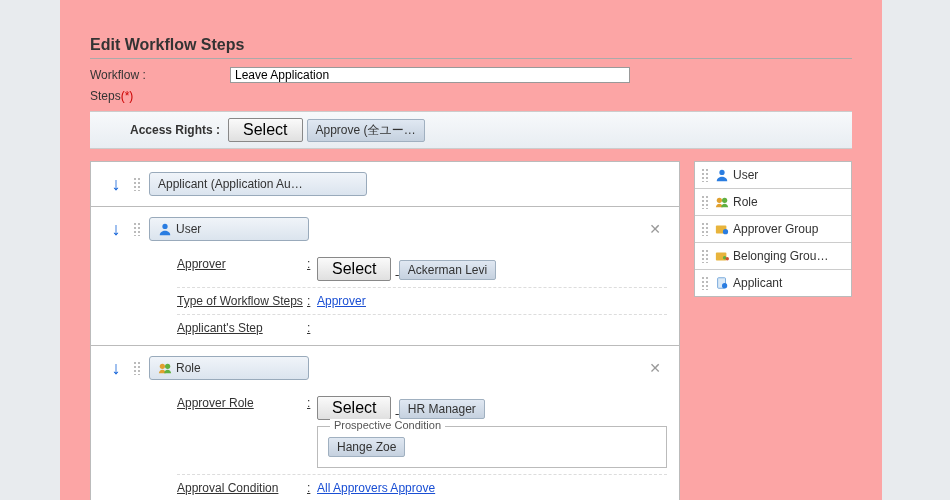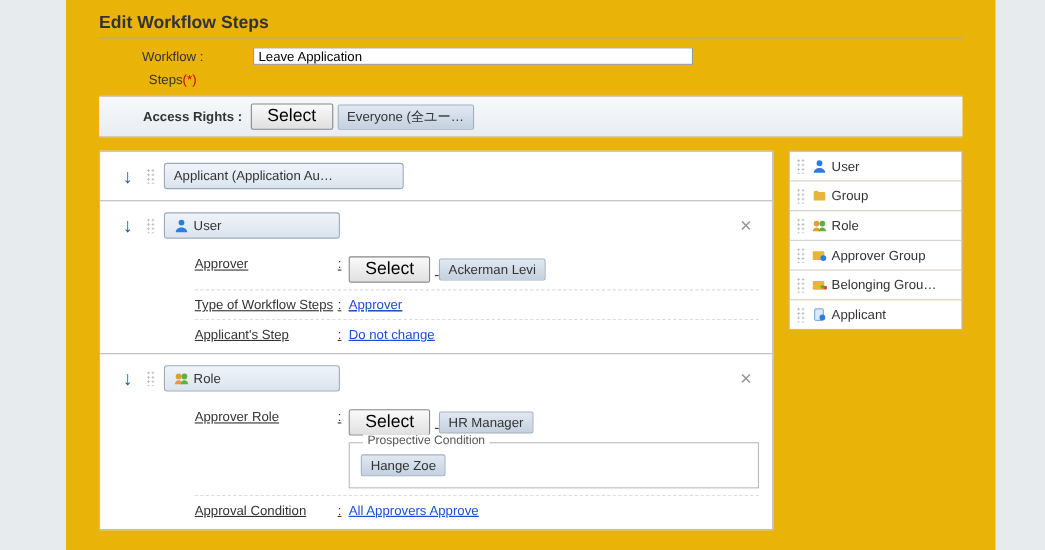--- a/index.html
+++ b/index.html
@@ -1,22 +1,22 @@
 <!DOCTYPE html>
 <html><head>
 <meta charset="utf-8">
 <style>
 * { box-sizing: border-box; margin: 0; padding: 0; }
 body { font-family: Arial, sans-serif; font-size: 12px; background: #e8ebee; color: #333; }
 .page { width: 950px; height: 500px; margin: 0 auto; background: #e8ebee; position: relative; }
-.content { background: #eab308; margin: 0 45px 0 60px; padding: 12px 30px 0 30px; height: 500px; overflow: hidden; }
+.content { background: #fca5a5; margin: 0 68px 0 60px; padding: 36px 30px 0 30px; height: 500px; overflow: hidden; }
 .title { font-size: 16px; font-weight: bold; color: #333; margin-bottom: 4px; }
 .title-rule { border: none; border-top: 1px solid #aaa; margin-bottom: 8px; }
 .field-row { display: flex; align-items: center; margin-bottom: 6px; }
-.field-label { width: 140px; text-align: center; padding-right: 6px; font-size: 12px; }
+.field-label { width: 140px; text-align: left; padding-right: 6px; font-size: 12px; }
 .field-label .req { color: #c00; }
 .text-input { width: 400px; height: 16px; border: 1px solid #999; padding: 1px 4px; font-size: 12px; }
 .access-bar { background: linear-gradient(#f7f9fb, #e8edf2); border-top: 1px solid #ccc; border-bottom: 1px solid #ccc; padding: 6px 10px; margin-top: 8px; display: flex; align-items: center; }
 .access-label { font-size: 12px; font-weight: bold; margin-right: 8px; margin-left: 30px; }
 .btn { background: linear-gradient(#fafafa, #e0e0e0); border: 1px solid #888; border-radius: 2px; padding: 2px 14px; font-size: 16px; cursor: pointer; margin-right: 4px; }
 .tag { display: inline-block; background: linear-gradient(#e0e8f2, #c5d1df); border: 1px solid #a0b0c0; padding: 2px 8px; font-size: 12px; border-radius: 2px; }
 .main-layout { display: flex; gap: 14px; margin-top: 12px; }
 .left-col { flex: 1; border: 1px solid #bbb; background: #fff; }
 .right-col { width: 158px; }
 .palette { border: 1px solid #bbb; }
@@ -55,21 +55,21 @@
     </div>
     <div class="field-row">
       <div class="field-label">
         <span>Steps</span><span class="req">(*)</span>
       </div>
     </div>
 
     <div class="access-bar">
       <span class="access-label">Access Rights :</span>
       <button class="btn">Select</button>
-      <span class="tag">Everyone (全ユー…</span>
+      <span class="tag">Approve (全ユー…</span>
     </div>
 
     <div class="main-layout">
       <div class="left-col">
 
         <div class="step-block">
           <div class="step-header">
             <span class="down-arrow">↓</span>
             <span class="drag-handle"></span>
             <span class="step-box wide">
@@ -103,21 +103,20 @@
               </div>
             </div>
             <div class="prop-row">
               <div class="prop-label">Type of Workflow Steps</div>
               <div class="colon">:</div>
               <div class="prop-val"><span class="link">Approver</span></div>
             </div>
             <div class="prop-row">
               <div class="prop-label">Applicant's Step</div>
               <div class="colon">:</div>
-              <div class="prop-val"><span class="link">Do not change</span></div>
             </div>
           </div>
         </div>
 
         <div class="step-block" style="border-bottom:none;">
           <div class="step-header">
             <span class="down-arrow">↓</span>
             <span class="drag-handle"></span>
             <span class="step-box">
               <span class="user-icon">
@@ -164,30 +163,20 @@
                   <circle cx="8" cy="5" r="3" fill="#2a7de1"></circle>
                   <path d="M2 15c0-3 3-5 6-5s6 2 6 5" fill="#2a7de1"></path>
                 </svg>
               </span>
             <span>User</span>
           </div>
           <div class="palette-item">
             <span class="drag-handle"></span>
             <span class="user-icon">
                 <svg viewBox="0 0 16 16">
-                  <rect x="2" y="4" width="12" height="9" rx="1" fill="#e8b43c"></rect>
-                  <rect x="2" y="3" width="5" height="3" rx="1" fill="#e8b43c"></rect>
-                </svg>
-              </span>
-            <span>Group</span>
-          </div>
-          <div class="palette-item">
-            <span class="drag-handle"></span>
-            <span class="user-icon">
-                <svg viewBox="0 0 16 16">
                   <circle cx="5" cy="6" r="3" fill="#e0a030"></circle>
                   <circle cx="11" cy="6" r="3" fill="#60b040"></circle>
                   <path d="M1 14c0-2 2-4 4-4s4 2 4 4" fill="#e0a030"></path>
                   <path d="M7 14c0-2 2-4 4-4s4 2 4 4" fill="#60b040"></path>
                 </svg>
               </span>
             <span>Role</span>
           </div>
           <div class="palette-item">
             <span class="drag-handle"></span>

